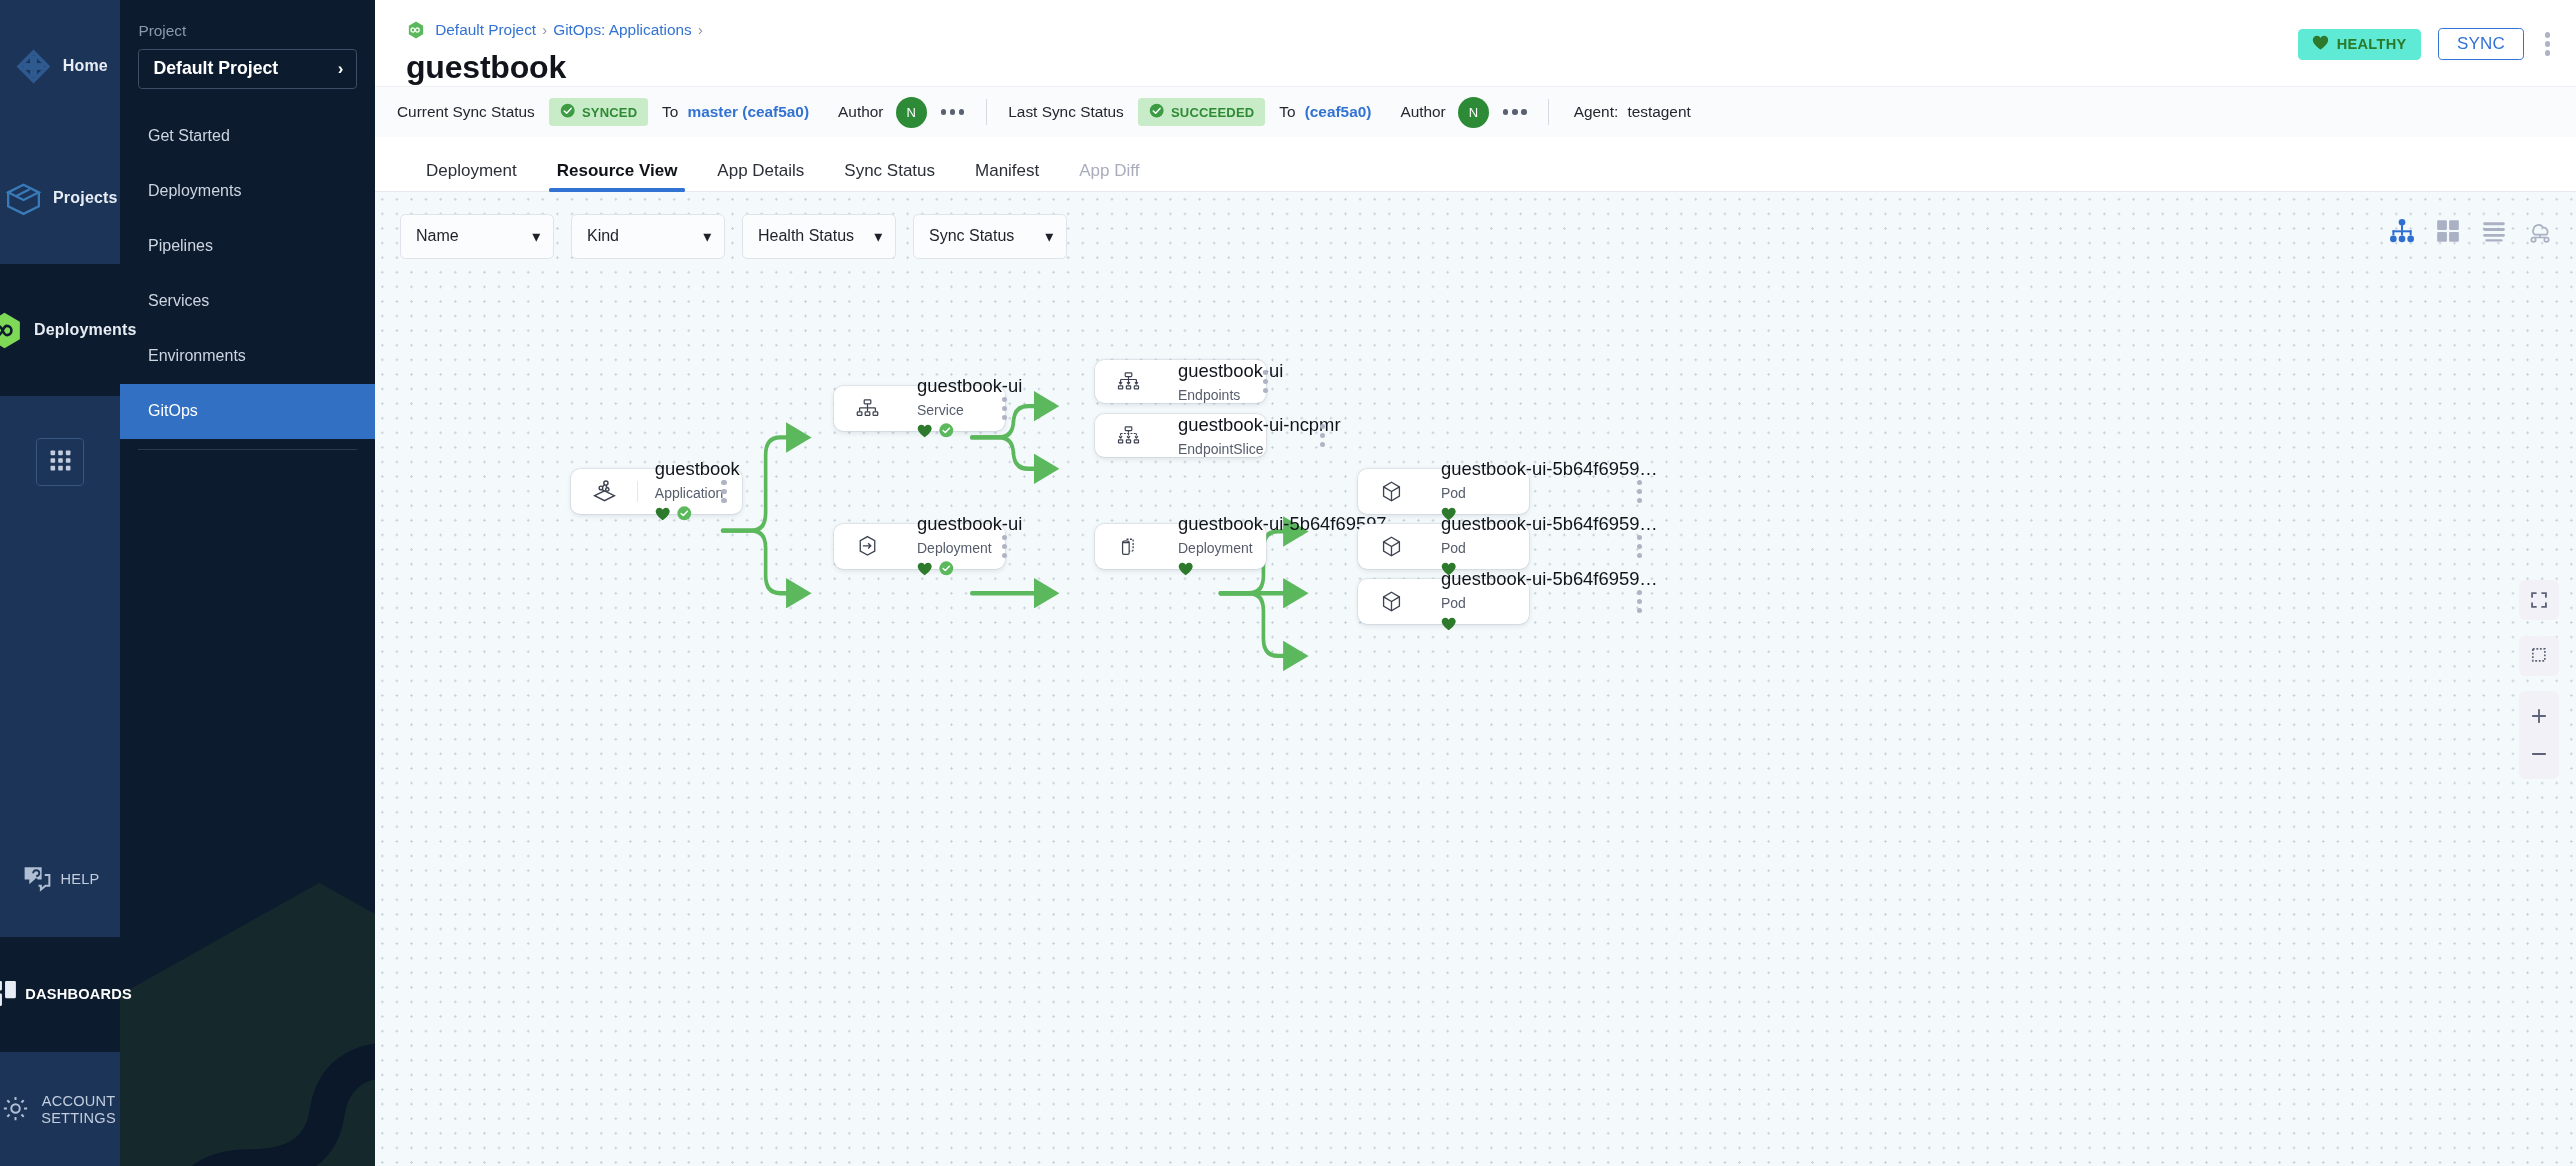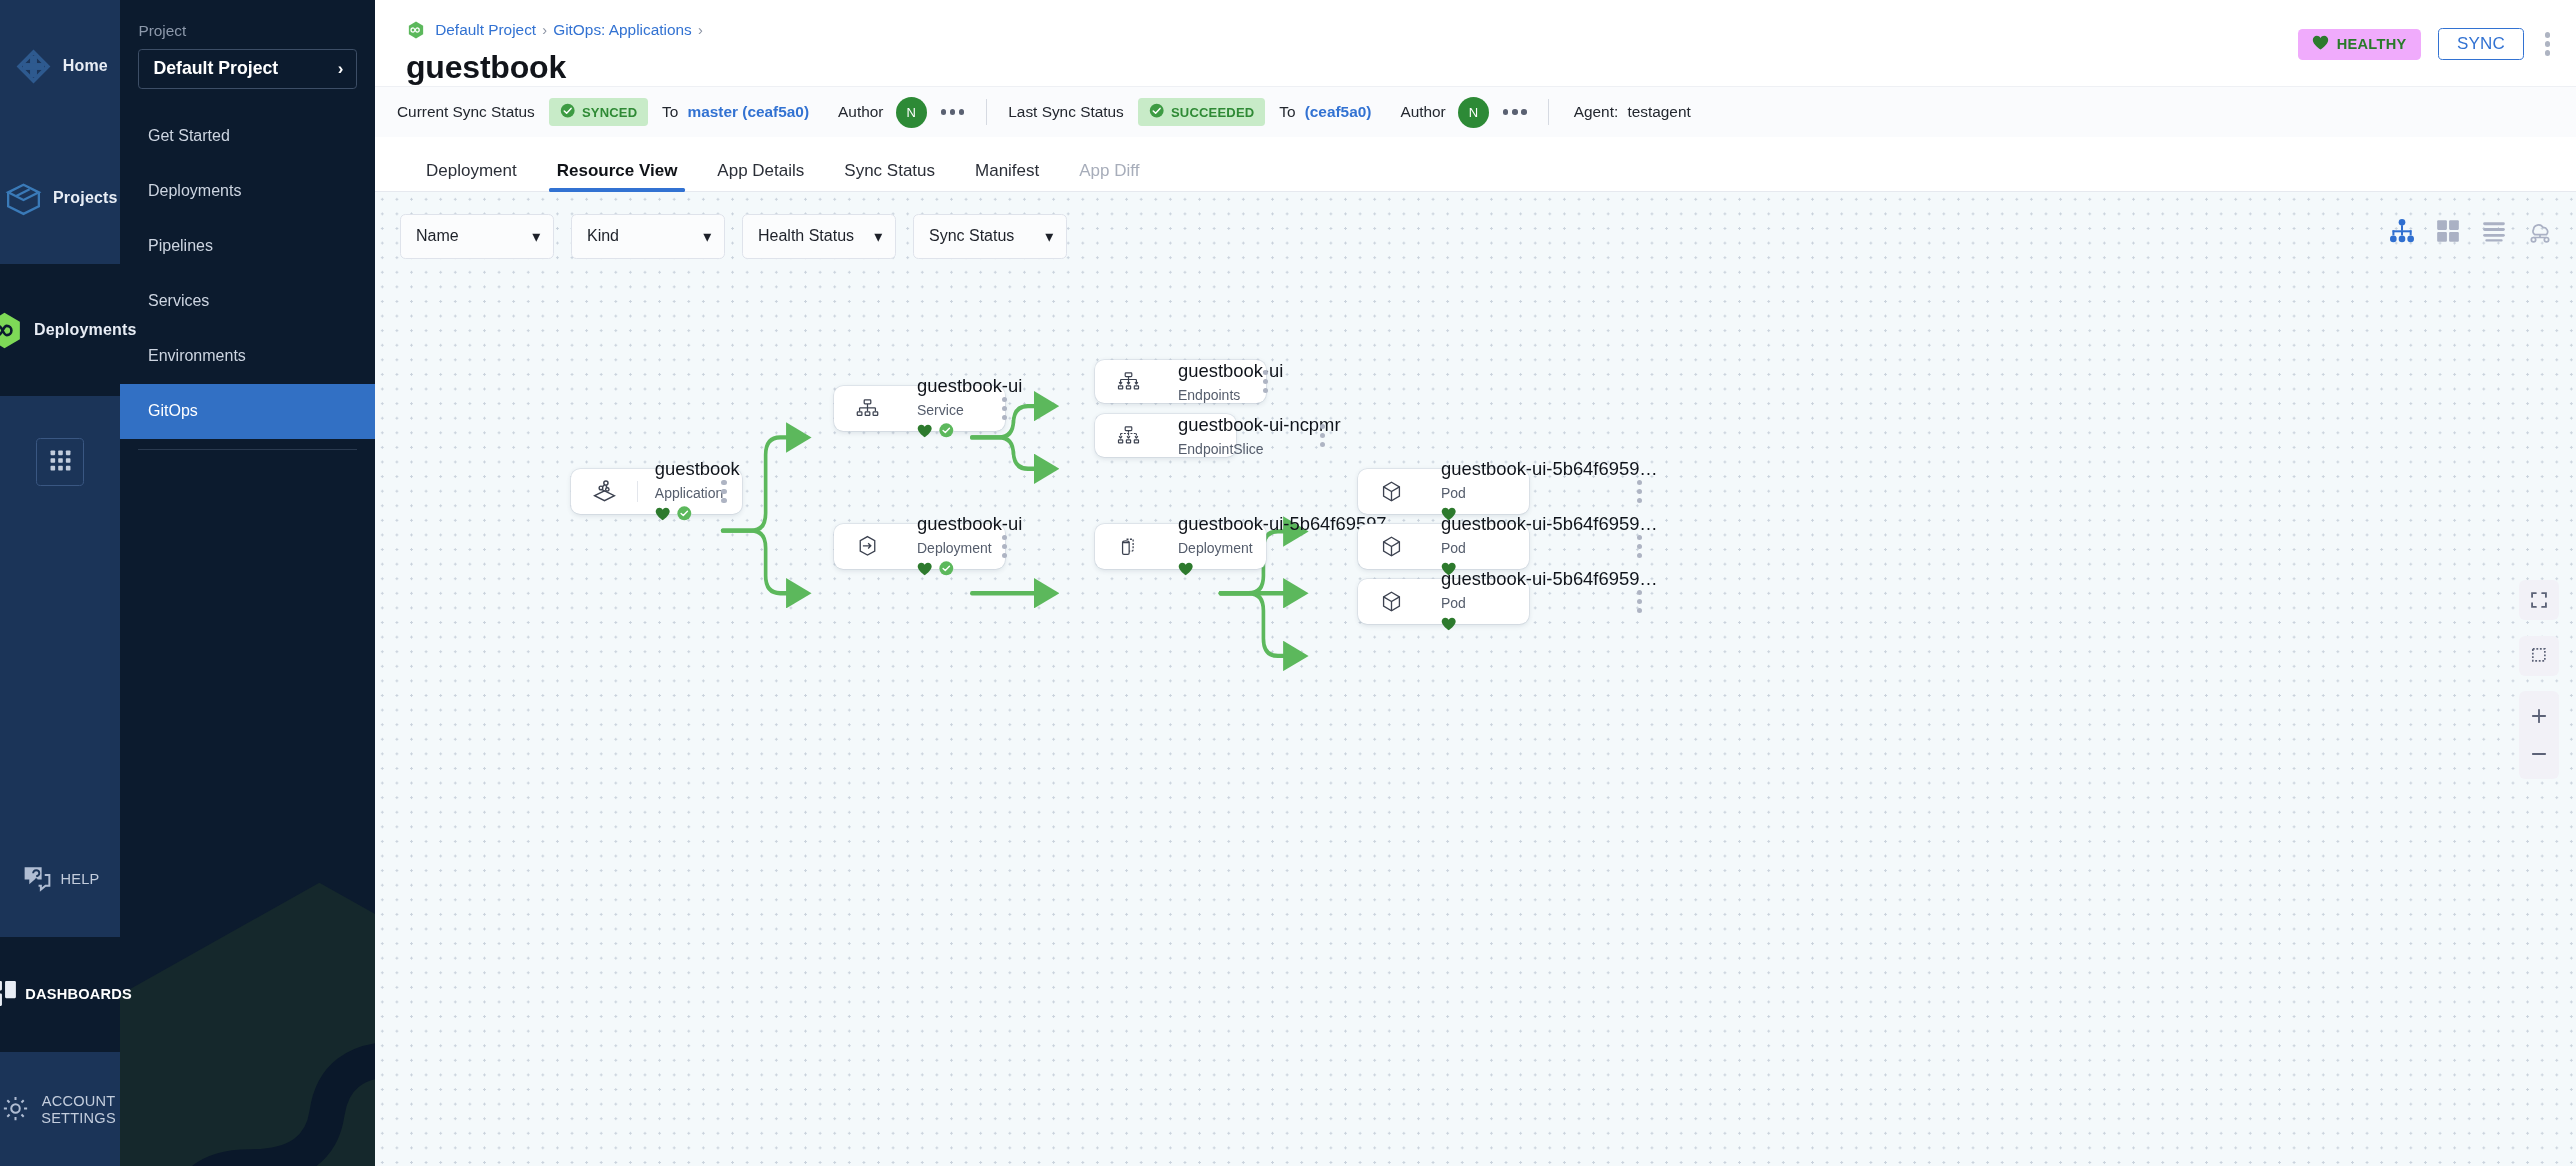--- a/index.html
+++ b/index.html
@@ -71,21 +71,21 @@
   .main { flex: 1; height: 1167px; position: relative; background: #fff; display: flex; flex-direction: column; }
 
   .topbar { position: relative; padding: 20px 0 0 0; background: #fff; }
   .crumbs { display:flex; align-items:center; gap: 6.1px; padding-left: 31px; }
   .crumb-link { color: #3272d2; font-size: 15.4px; cursor: pointer; }
   .crumb-sep { color: #8b93a3; font-size: 14.6px; }
   .page-title { font-size: 32px; font-weight: 700; color: #11141a; padding-left: 31px; margin-top: 9.2px; letter-spacing: -0.2px; }
 
   .head-right { position: absolute; right: 23px; top: 28px; display:flex; align-items:center; gap: 17px; }
   .badge-healthy {
-    background: #f0abfc; color: #2a7a2a; font-size: 14.6px; font-weight: 700;
+    background: #5eead4; color: #2a7a2a; font-size: 14.6px; font-weight: 700;
     letter-spacing: 0.3px; height: 31px; border-radius: 4.6px; padding: 0 14px;
     display:flex; align-items:center; gap: 7.7px;
   }
   .btn-sync {
     border: 0.8px solid #3272d2; color: #3272d2; background: #fff;
     height: 32px; border-radius: 4.6px; padding: 0 18.4px; font-size: 17px;
     font-weight: 400; cursor: pointer; letter-spacing: 0.2px;
     font-family: "Liberation Sans", sans-serif;
   }
   .kebab-v { display:flex; flex-direction: column; gap: 3.8px; cursor: pointer; padding: 3.1px; }
@@ -551,21 +551,21 @@
           <div class="node-name">guestbook-ui</div>
           <div class="node-kind">Endpoints</div>
           <div class="node-kebab">
               <i></i>
               <i></i>
               <i></i>
             </div>
         </div>
       </div>
 
-      <div class="node" style="left:720px;top:222px;width:141px;height:43px">
+      <div class="node" style="left:720px;top:222px;width:171px;height:43px">
         <div class="node-ico">
           <svg viewBox="0 0 44 44" width="29" height="29" fill="none" stroke="#3c4250" stroke-width="1.8">
               <rect x="17" y="9" width="10" height="5.5" rx="1.2"></rect>
               <path d="M22 15 V19 M10 19 H34 M10 19 V26 M22 19 V26 M34 19 V26" stroke-dasharray="3 2"></path>
               <path d="M10 26 l-2.2-3 M10 26 l2.2-3 M22 26 l-2.2-3 M22 26 l2.2-3 M34 26 l-2.2-3 M34 26 l2.2-3"></path>
               <rect x="6.8" y="28.5" width="6.4" height="4.8" rx=".8"></rect>
               <rect x="18.8" y="28.5" width="6.4" height="4.8" rx=".8"></rect>
               <rect x="30.8" y="28.5" width="6.4" height="4.8" rx=".8"></rect>
             </svg>
         </div>

